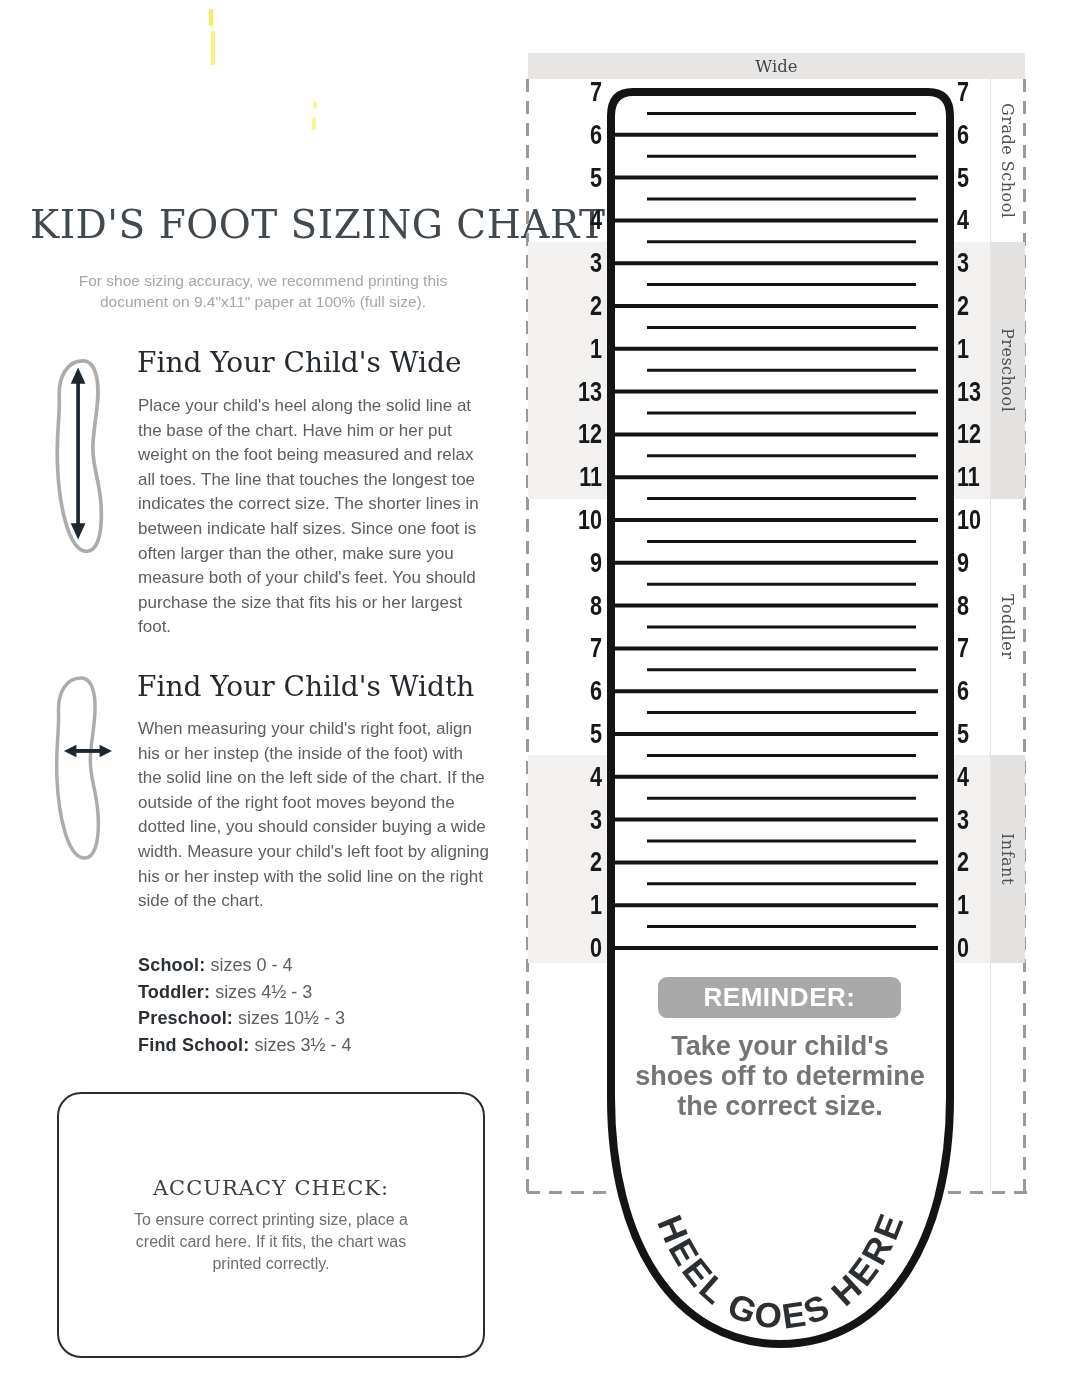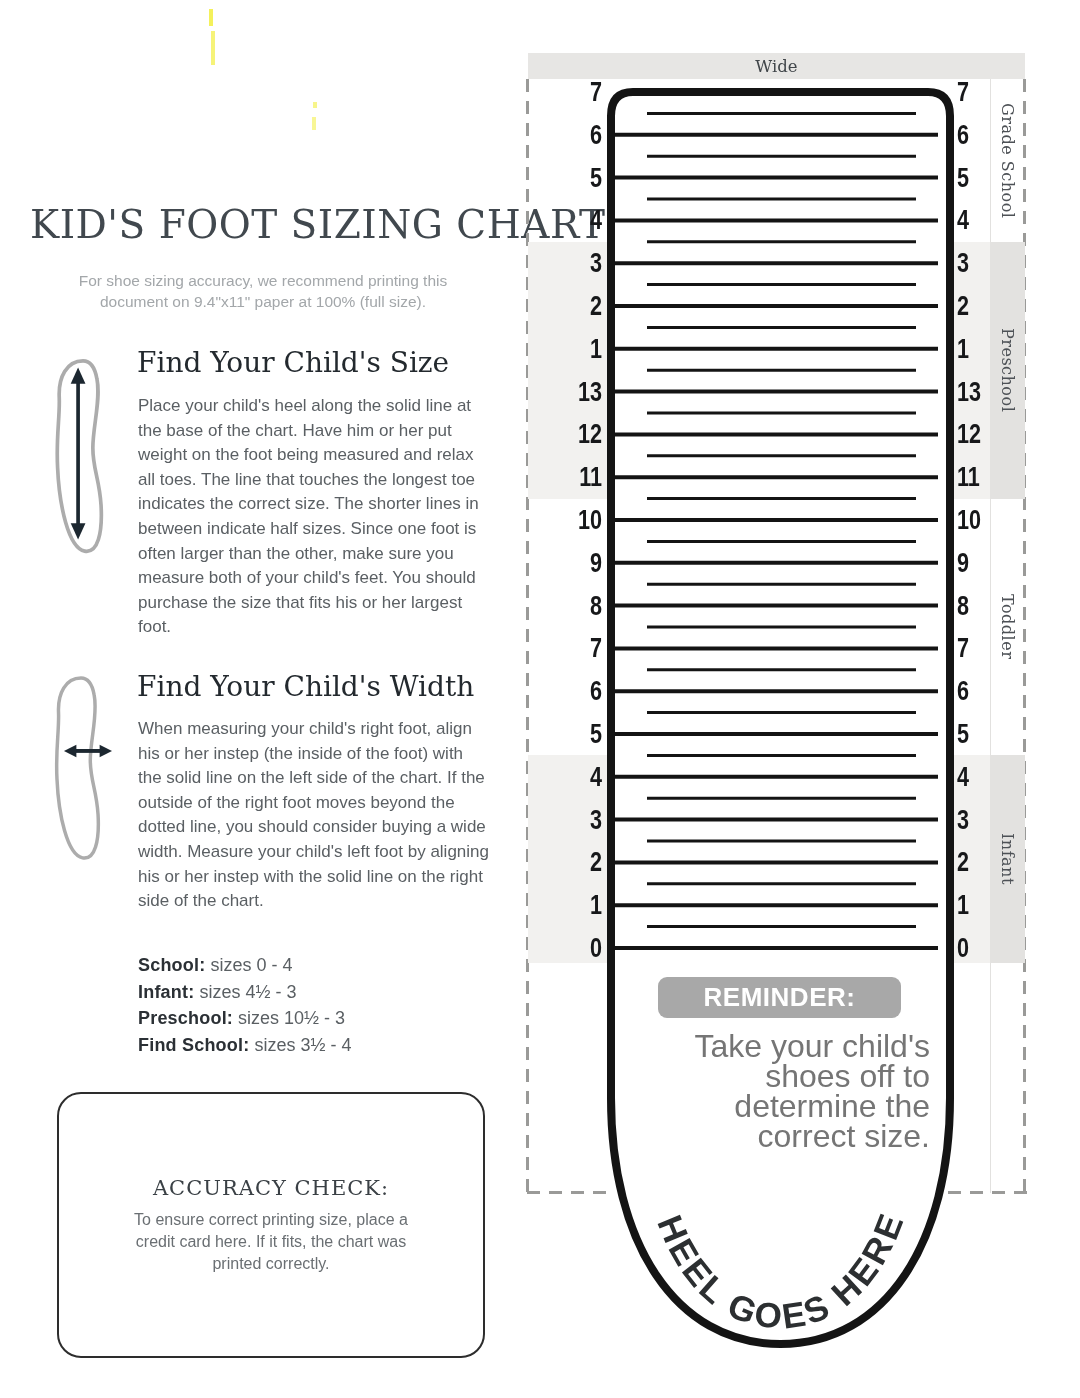--- a/index.html
+++ b/index.html
@@ -80,21 +80,21 @@
     font-size:35px; letter-spacing:3px; fill:#2c2f31;
   }
   .reminder-badge {
     position:absolute; left:658px; top:977px; width:243px; height:41px;
     background:#a8a8a8; border-radius:9px;
     display:flex; align-items:center; justify-content:center;
     color:#ffffff; font-weight:700; font-size:26px; letter-spacing:.5px;
   }
   .reminder-text {
     position:absolute; left:630px; top:1031px; width:300px;
-    text-align:right; font-weight:400; font-size:32px; line-height:30px; color:#757575;
+    text-align:center; font-weight:700; font-size:27px; line-height:30px; color:#757575;
   }
   .artifact { position:absolute; background:#f2ee3e; }
 </style>
 </head>
 <body>
 
 <div class="page">
 
   <div class="artifact" style="left:209px;top:9px;width:4px;height:17px;opacity:.85"></div>
   <div class="artifact" style="left:211px;top:31px;width:4px;height:34px;opacity:.7"></div>
@@ -106,38 +106,38 @@
 
   <svg class="foot-icon" style="left:50px;top:356px" width="66" height="200" viewBox="0 0 80 244">
     <path d="M 40 6 C 20 6 10 26 11 50 C 12 74 7 98 9 136 C 11 182 22 234 42 238 C 58 241 64 216 62 182 C 60 150 52 138 52 112 C 52 86 62 52 57 28 C 54 11 47 6 40 6 Z" fill="none" stroke="#acacac" stroke-width="4.5"></path>
     <g stroke="#1c2730" fill="#1c2730">
       <line x1="34" y1="30" x2="34" y2="208" stroke-width="4.5"></line>
       <polygon points="34,14 25,34 43,34" stroke="none"></polygon>
       <polygon points="34,224 25,204 43,204" stroke="none"></polygon>
     </g>
   </svg>
 
-  <div class="section-heading" style="top:346px">Find Your Child's Size</div>
+  <div class="section-heading" style="top:346px">Find Your Child's Wide</div>
   <div class="section-body" style="top:394px">Place your child's heel along the solid line at the base of the chart. Have him or her put weight on the foot being measured and relax all toes. The line that touches the longest toe indicates the correct size. The shorter lines in between indicate half sizes. Since one foot is often larger than the other, make sure you measure both of your child's feet. You should purchase the size that fits his or her largest foot.</div>
 
   <svg class="foot-icon" style="left:50px;top:672px" width="62" height="192" viewBox="0 0 80 244">
     <path d="M 40 6 C 20 6 10 26 11 50 C 12 74 7 98 9 136 C 11 182 22 234 42 238 C 58 241 64 216 62 182 C 60 150 52 138 52 112 C 52 86 62 52 57 28 C 54 11 47 6 40 6 Z" fill="none" stroke="#acacac" stroke-width="4.5"></path>
     <g stroke="#1c2730" fill="#1c2730">
       <line x1="30" y1="100" x2="68" y2="100" stroke-width="5"></line>
       <polygon points="18,100 34,92 34,108" stroke="none"></polygon>
       <polygon points="80,100 64,92 64,108" stroke="none"></polygon>
     </g>
   </svg>
 
   <div class="section-heading" style="top:670px">Find Your Child's Width</div>
   <div class="section-body" style="top:717px">When measuring your child's right foot, align his or her instep (the inside of the foot) with the solid line on the left side of the chart. If the outside of the right foot moves beyond the dotted line, you should consider buying a wide width. Measure your child's left foot by aligning his or her instep with the solid line on the right side of the chart.</div>
 
   <div class="size-ranges" id="size-ranges">
       <div class="size-range-row"><b>School:</b>&nbsp;<span>sizes 0 - 4</span></div>
-      <div class="size-range-row"><b>Infant:</b>&nbsp;<span>sizes 4½ - 3</span></div>
+      <div class="size-range-row"><b>Toddler:</b>&nbsp;<span>sizes 4½ - 3</span></div>
       <div class="size-range-row"><b>Preschool:</b>&nbsp;<span>sizes 10½ - 3</span></div>
       <div class="size-range-row"><b>Find School:</b>&nbsp;<span>sizes 3½ - 4</span></div>
     </div>
 
   <div class="accuracy-card">
     <div class="accuracy-heading">ACCURACY CHECK:</div>
     <div class="accuracy-body">To ensure correct printing size, place a credit card here. If it fits, the chart was printed correctly.</div>
   </div>
 
   <div class="wide-band">

